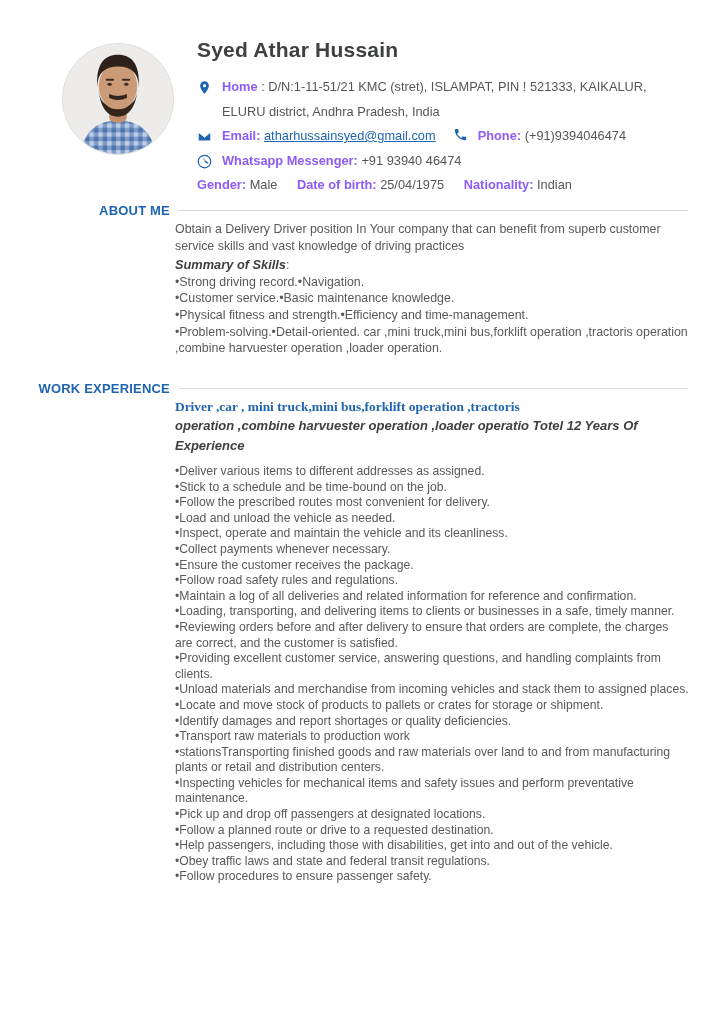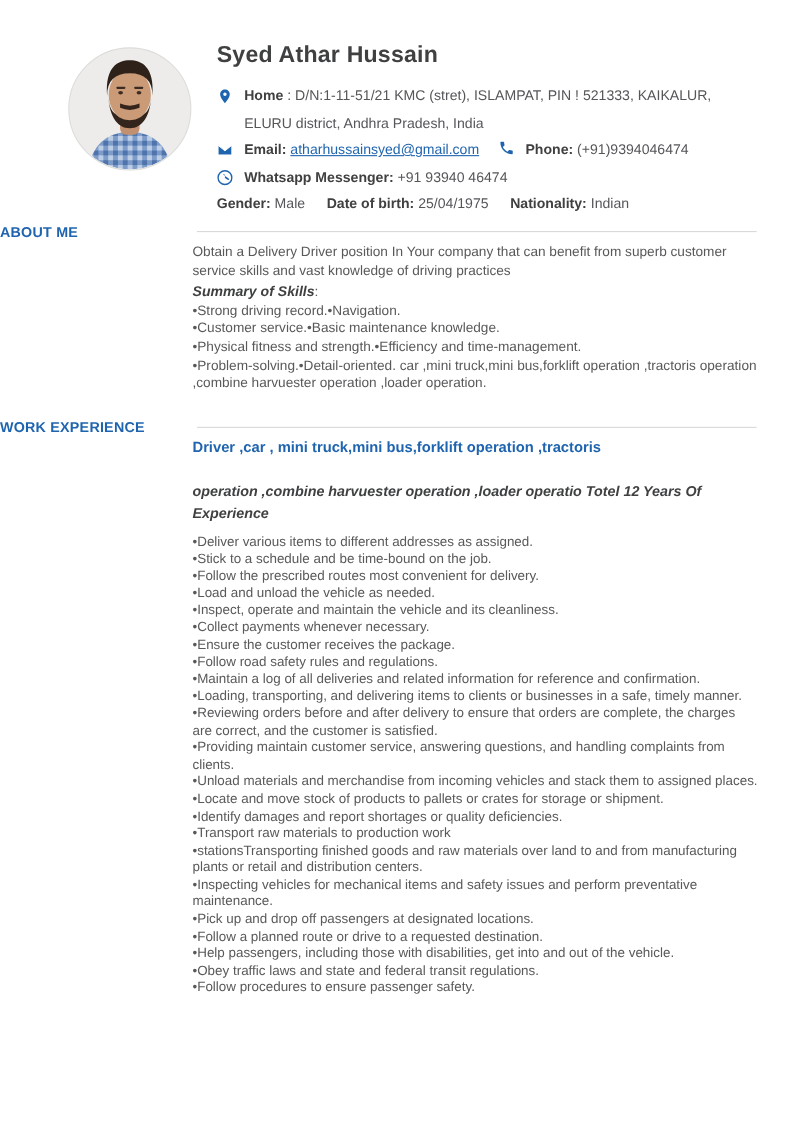--- a/index.html
+++ b/index.html
@@ -15,33 +15,33 @@
   }
   .avatar svg { display:block; width:100%; height:100%; }
   .header-info { position:absolute; left:197px; top:38px; width:492px; }
   .person-name { font-size:21px; font-weight:bold; color:#3f4042; letter-spacing:.2px; margin-bottom:13px; }
   .contact { font-size:12.8px; color:#55565a; }
   .c-row { position:relative; padding-left:25px; line-height:24.5px; }
   .c-row .icn { position:absolute; left:0; top:5px; width:15px; height:15px; }
   .c-row .icn svg { display:block; width:15px; height:15px; }
   .icn-inline { display:inline-block; width:15px; height:15px; vertical-align:-2px; margin:0 6px 0 14px; }
   .icn-inline svg { display:block; width:15px; height:15px; }
-  b.lbl { color:#404040; font-weight:bold; }
+  b.lbl { color:#8b5cf6; font-weight:bold; }
   .email-link { color:#1f64af; text-decoration:underline; cursor:pointer; }
   .pair { margin-right:16px; }
   
   .section-head { position:absolute; left:0; width:688px; display:flex; align-items:center; }
-  .sh-label { width:170px; text-align:left; font-size:13px; font-weight:bold; color:#1f64af; letter-spacing:.2px; flex:none; }
+  .sh-label { width:170px; text-align:right; font-size:13px; font-weight:bold; color:#1f64af; letter-spacing:.2px; flex:none; }
   .sh-line { flex:1; border-top:1px solid #d9d9d9; margin-left:9px; }
   
   .about-content { position:absolute; left:175px; top:221px; width:514px; font-size:12.4px; color:#58595b; line-height:16.6px; }
   .skills-title-row { margin-top:3px; }
   .skills-title { font-weight:bold; font-style:italic; color:#3f4042; font-size:12.8px; }
   .work-content { position:absolute; left:175px; top:399px; width:514px; }
-  .job-title { font-size:13.4px; font-weight:bold; color:#1f64af; margin-bottom:23px; }
+  .job-title { font-size:13.4px; font-weight:bold; color:#1f64af; margin-bottom:1px;font-family:Liberation Serif, serif; }
   .job-subtitle { font-size:13px; font-weight:bold; font-style:italic; color:#3f4042; line-height:19.5px; margin-bottom:9px; width:505px; }
   .duties { font-size:12.2px; color:#58595b; line-height:15.6px; }
 </style>
 </head>
 <body>
 
 <div class="page">
 
   <div class="avatar">
     <svg viewBox="0 0 112 112">
@@ -162,21 +162,21 @@
         <div>•Stick to a schedule and be time-bound on the job.</div>
         <div>•Follow the prescribed routes most convenient for delivery.</div>
         <div>•Load and unload the vehicle as needed.</div>
         <div>•Inspect, operate and maintain the vehicle and its cleanliness.</div>
         <div>•Collect payments whenever necessary.</div>
         <div>•Ensure the customer receives the package.</div>
         <div>•Follow road safety rules and regulations.</div>
         <div>•Maintain a log of all deliveries and related information for reference and confirmation.</div>
         <div>•Loading, transporting, and delivering items to clients or businesses in a safe, timely manner.</div>
         <div>•Reviewing orders before and after delivery to ensure that orders are complete, the charges are correct, and the customer is satisfied.</div>
-        <div>•Providing maintain customer service, answering questions, and handling complaints from clients.</div>
+        <div>•Providing excellent customer service, answering questions, and handling complaints from clients.</div>
         <div>•Unload materials and merchandise from incoming vehicles and stack them to assigned places.</div>
         <div>•Locate and move stock of products to pallets or crates for storage or shipment.</div>
         <div>•Identify damages and report shortages or quality deficiencies.</div>
         <div>•Transport raw materials to production work</div>
         <div>•stationsTransporting finished goods and raw materials over land to and from manufacturing plants or retail and distribution centers.</div>
         <div>•Inspecting vehicles for mechanical items and safety issues and perform preventative maintenance.</div>
         <div>•Pick up and drop off passengers at designated locations.</div>
         <div>•Follow a planned route or drive to a requested destination.</div>
         <div>•Help passengers, including those with disabilities, get into and out of the vehicle.</div>
         <div>•Obey traffic laws and state and federal transit regulations.</div>

